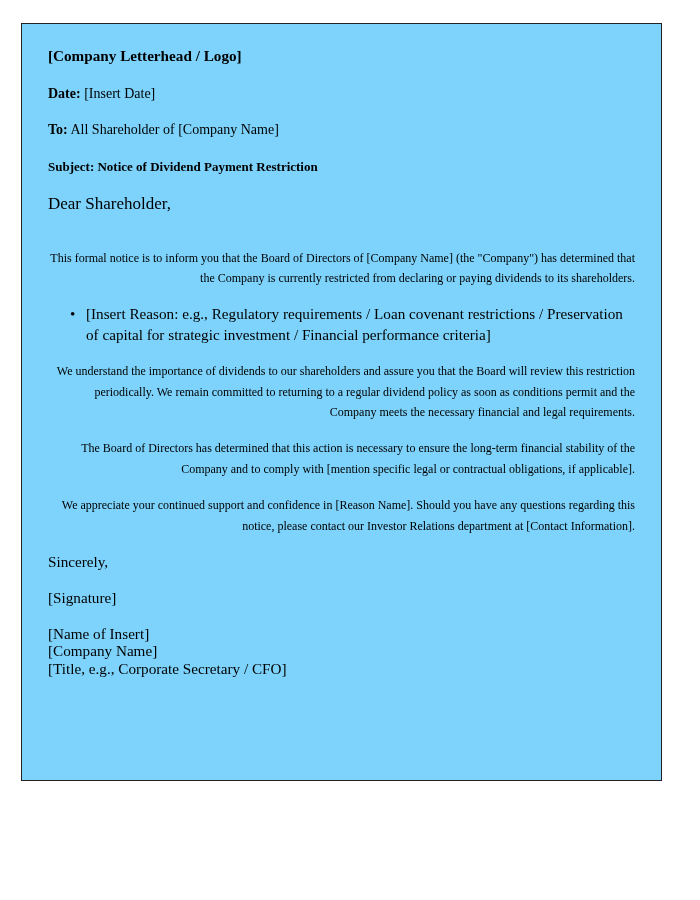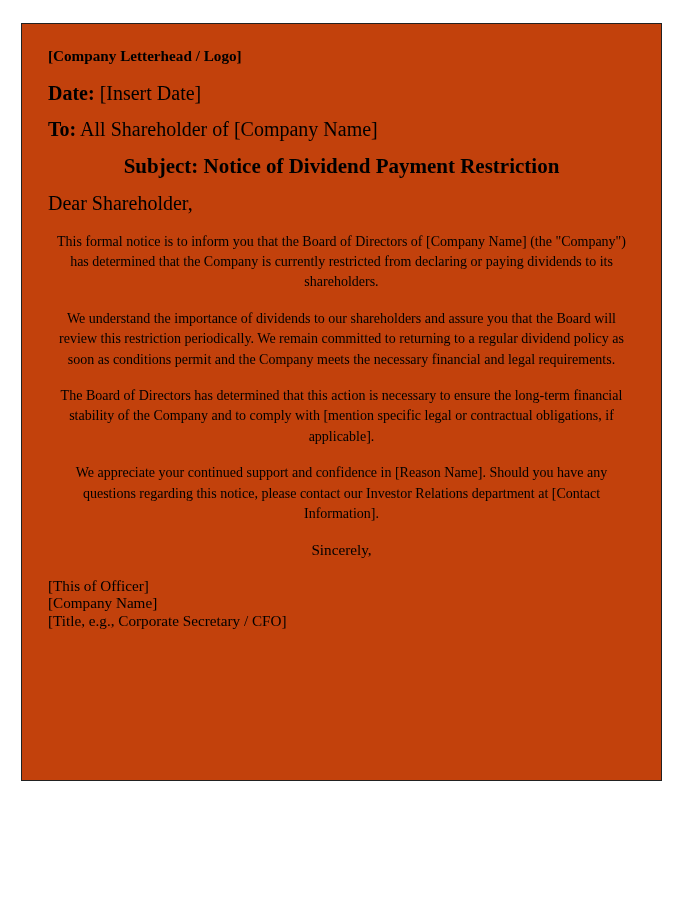--- a/index.html
+++ b/index.html
@@ -15,67 +15,66 @@
     -webkit-font-smoothing: antialiased;
   }
 
   .page {
     position: absolute;
     left: 21px;
     top: 23px;
     width: 641px;
     height: 758px;
     border: 1px solid #222222;
-    background: #c2410c;
+    background: #7dd3fc;
     box-sizing: border-box;
   }
 
   .page-inner {
     padding: 22px 26px 26px 26px;
     box-sizing: border-box;
     height: 100%;
   }
 
   .line {
-    font-size: 20px;
+    font-size: 14px;
     line-height: 19.5px;
     margin: 0 0 17px 0;
     text-align: left;
   }
 
   .letterhead {
     font-weight: bold;
     font-size: 15.2px;
     line-height: 19.5px;
     margin: 0 0 18px 0;
   }
 
   .field-label {
     font-weight: bold;
   }
 
   .subject {
     font-weight: bold;
-    font-size: 21px;
-    line-height: 19.5px;
-    margin: 0 0 18px 0;
-    text-align: center;
-  }
-
-  .salutation {
-    font-size: 20px;
+    font-size: 13px;
     line-height: 19.5px;
     margin: 0 0 18px 0;
   }
 
+  .salutation {
+    font-size: 17px;
+    line-height: 19.5px;
+    margin: 0 0 34px 0;
+  }
+
   .para {
-    font-size: 14px;
+    font-size: 12px;
     line-height: 20.4px;
     margin: 0 0 16px 0;
-    text-align: center;
+    text-align: right;
   }
 
   .bullet-list {
     margin: 0 0 16px 0;
     padding: 0;
     list-style: none;
   }
 
   .bullet-item {
     position: relative;
@@ -91,21 +90,20 @@
     left: 22px;
     top: 0;
     font-size: 15.2px;
     line-height: 20.4px;
   }
 
   .closing {
     font-size: 15.2px;
     line-height: 19.5px;
     margin: 0 0 17px 0;
-    text-align: center;
   }
 
   .signature-block {
     font-size: 15.2px;
     line-height: 17.4px;
     margin: 0;
   }
 
   .signature-block div {
     white-space: pre;
@@ -123,30 +121,34 @@
 
     <p class="line"><span class="field-label">To:</span> <span>All Shareholder of [Company Name]</span></p>
 
     <p class="subject">Subject: Notice of Dividend Payment Restriction</p>
 
     <p class="salutation">Dear Shareholder,</p>
 
     <p class="para">This formal notice is to inform you that the Board of Directors of [Company Name] (the "Company") has determined that the Company is currently restricted from declaring or paying dividends to its shareholders.</p>
 
 
+    <ul class="bullet-list">
+      <li class="bullet-item">[Insert Reason: e.g., Regulatory requirements / Loan covenant restrictions / Preservation of capital for strategic investment / Financial performance criteria]</li>
+    </ul>
 
     <p class="para">We understand the importance of dividends to our shareholders and assure you that the Board will review this restriction periodically. We remain committed to returning to a regular dividend policy as soon as conditions permit and the Company meets the necessary financial and legal requirements.</p>
 
     <p class="para">The Board of Directors has determined that this action is necessary to ensure the long-term financial stability of the Company and to comply with [mention specific legal or contractual obligations, if applicable].</p>
 
     <p class="para">We appreciate your continued support and confidence in [Reason Name]. Should you have any questions regarding this notice, please contact our Investor Relations department at [Contact Information].</p>
 
     <p class="closing">Sincerely,</p>
 
+    <p class="closing">[Signature]</p>
 
     <div class="signature-block">
-      <div>[This of Officer]</div>
+      <div>[Name of Insert]</div>
       <div>[Company Name]</div>
       <div>[Title, e.g., Corporate Secretary / CFO]</div>
     </div>
 
   </div>
 </div>
 
 </body></html>

